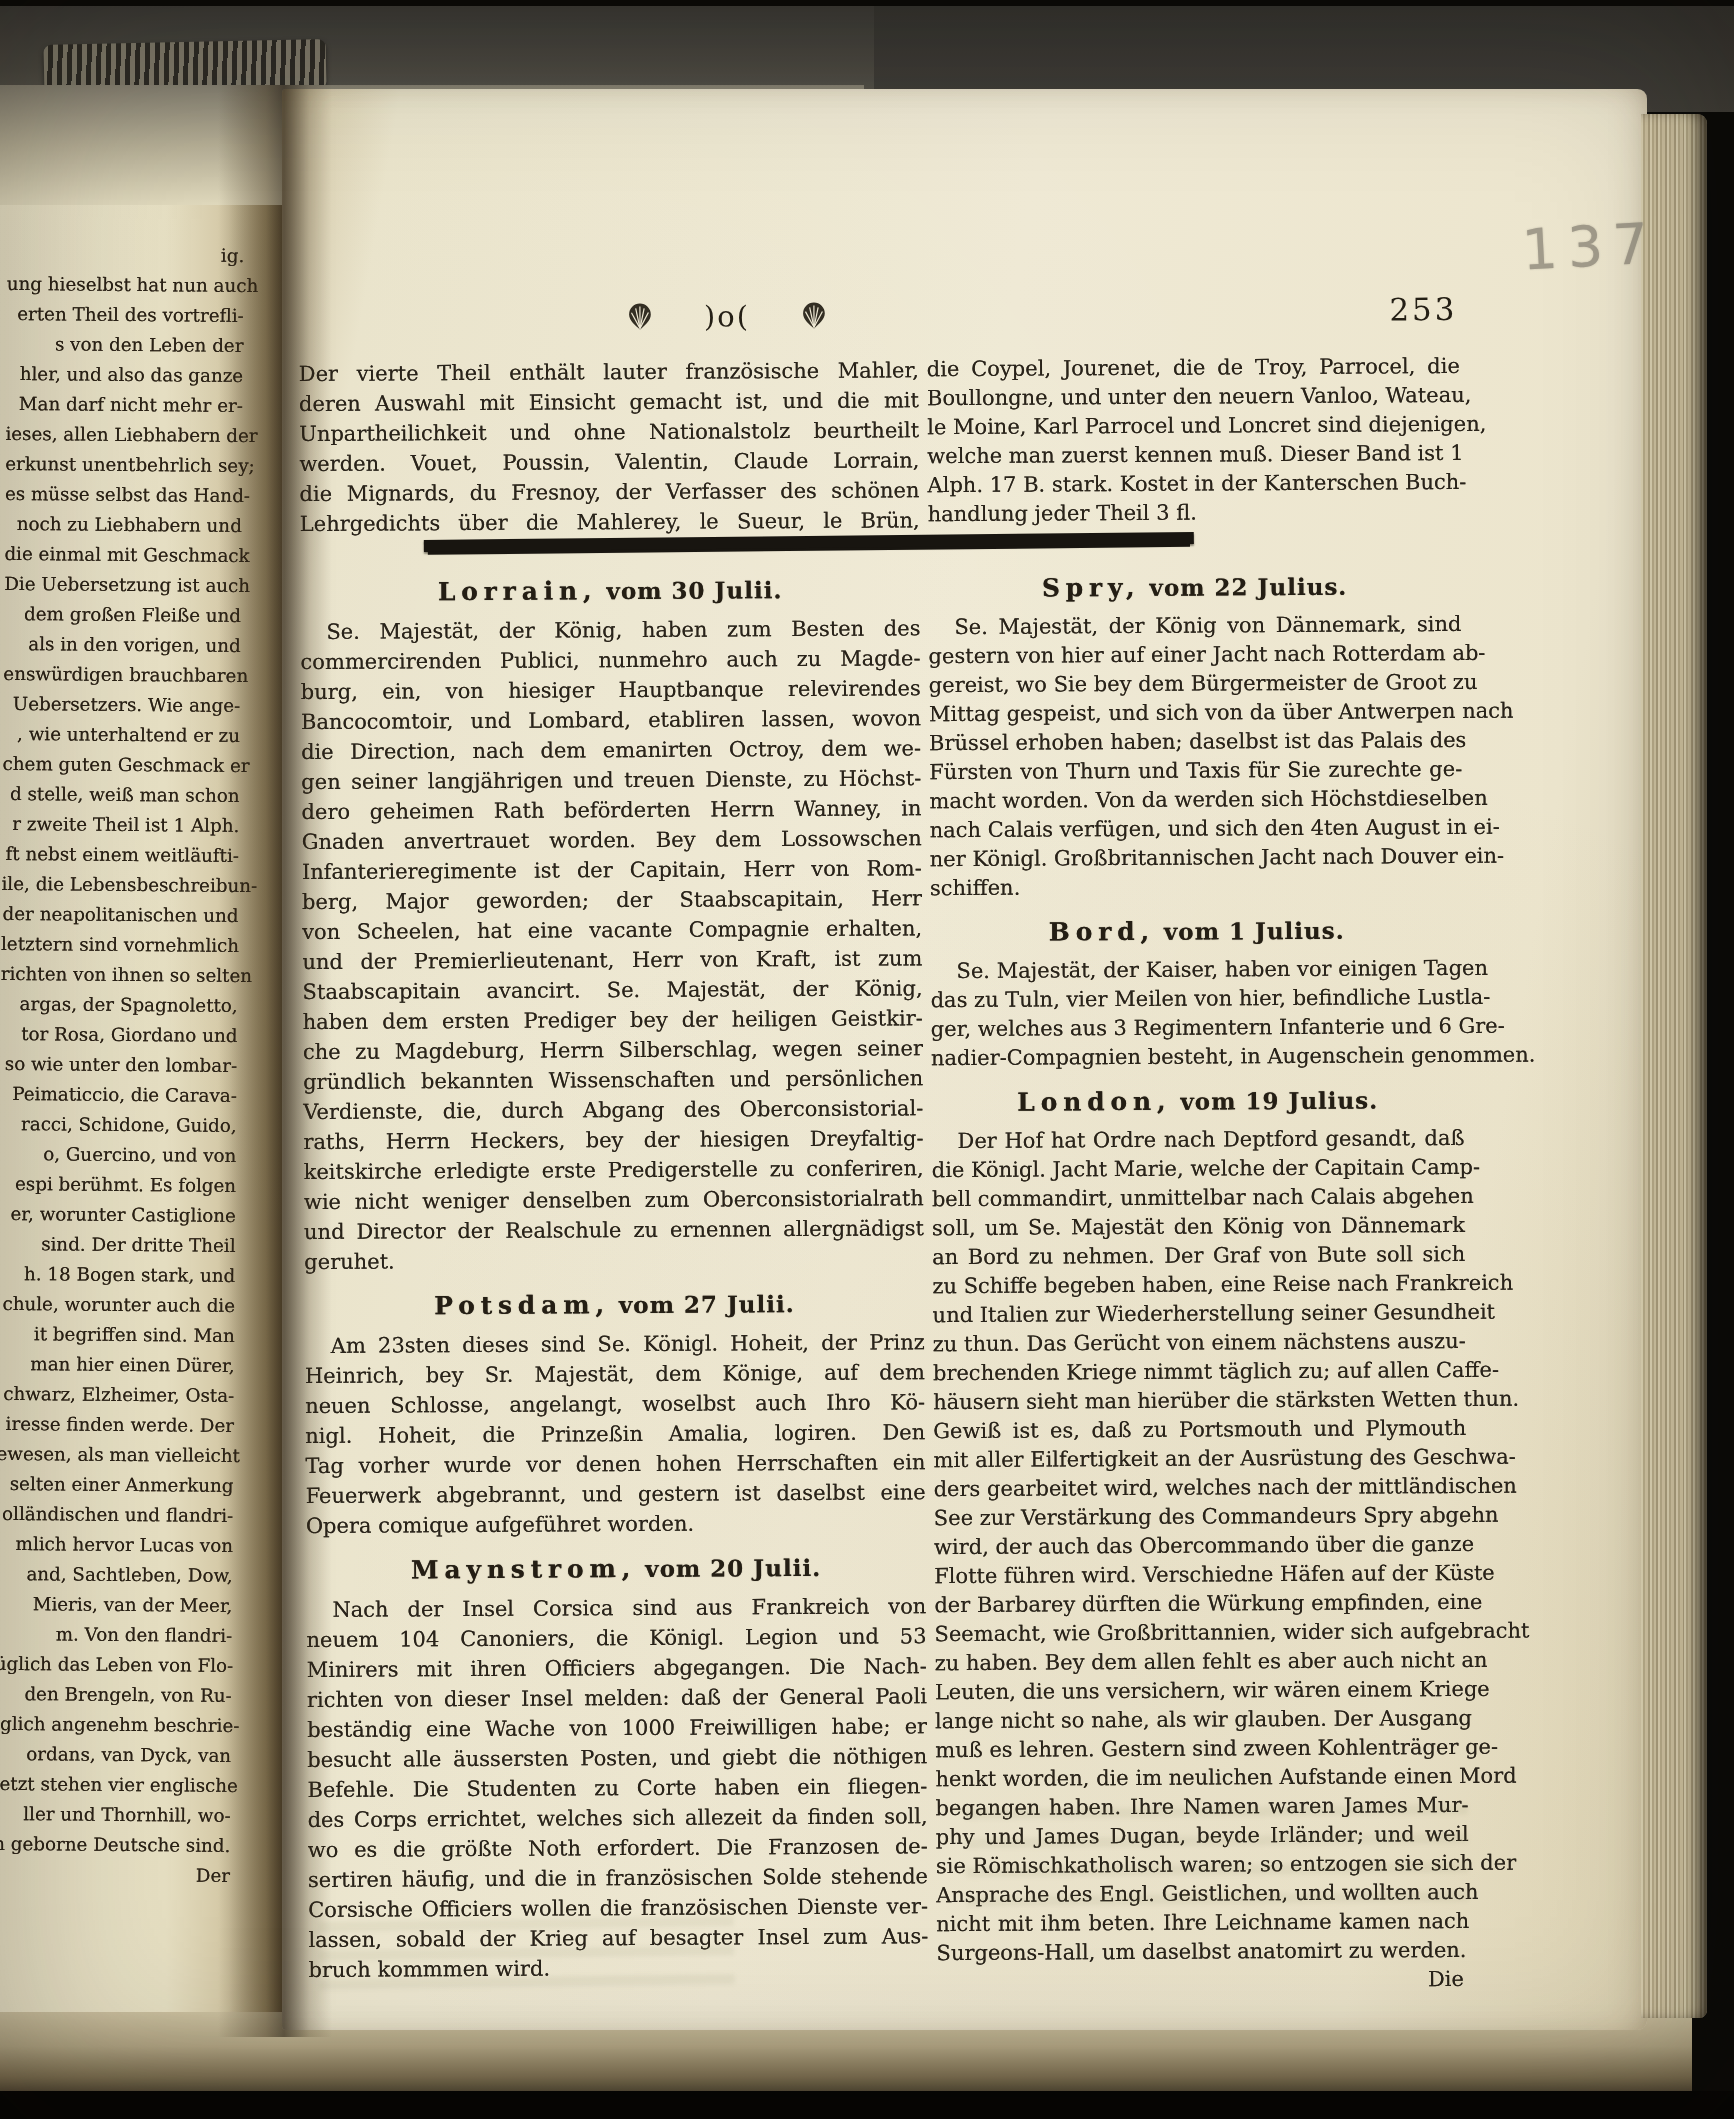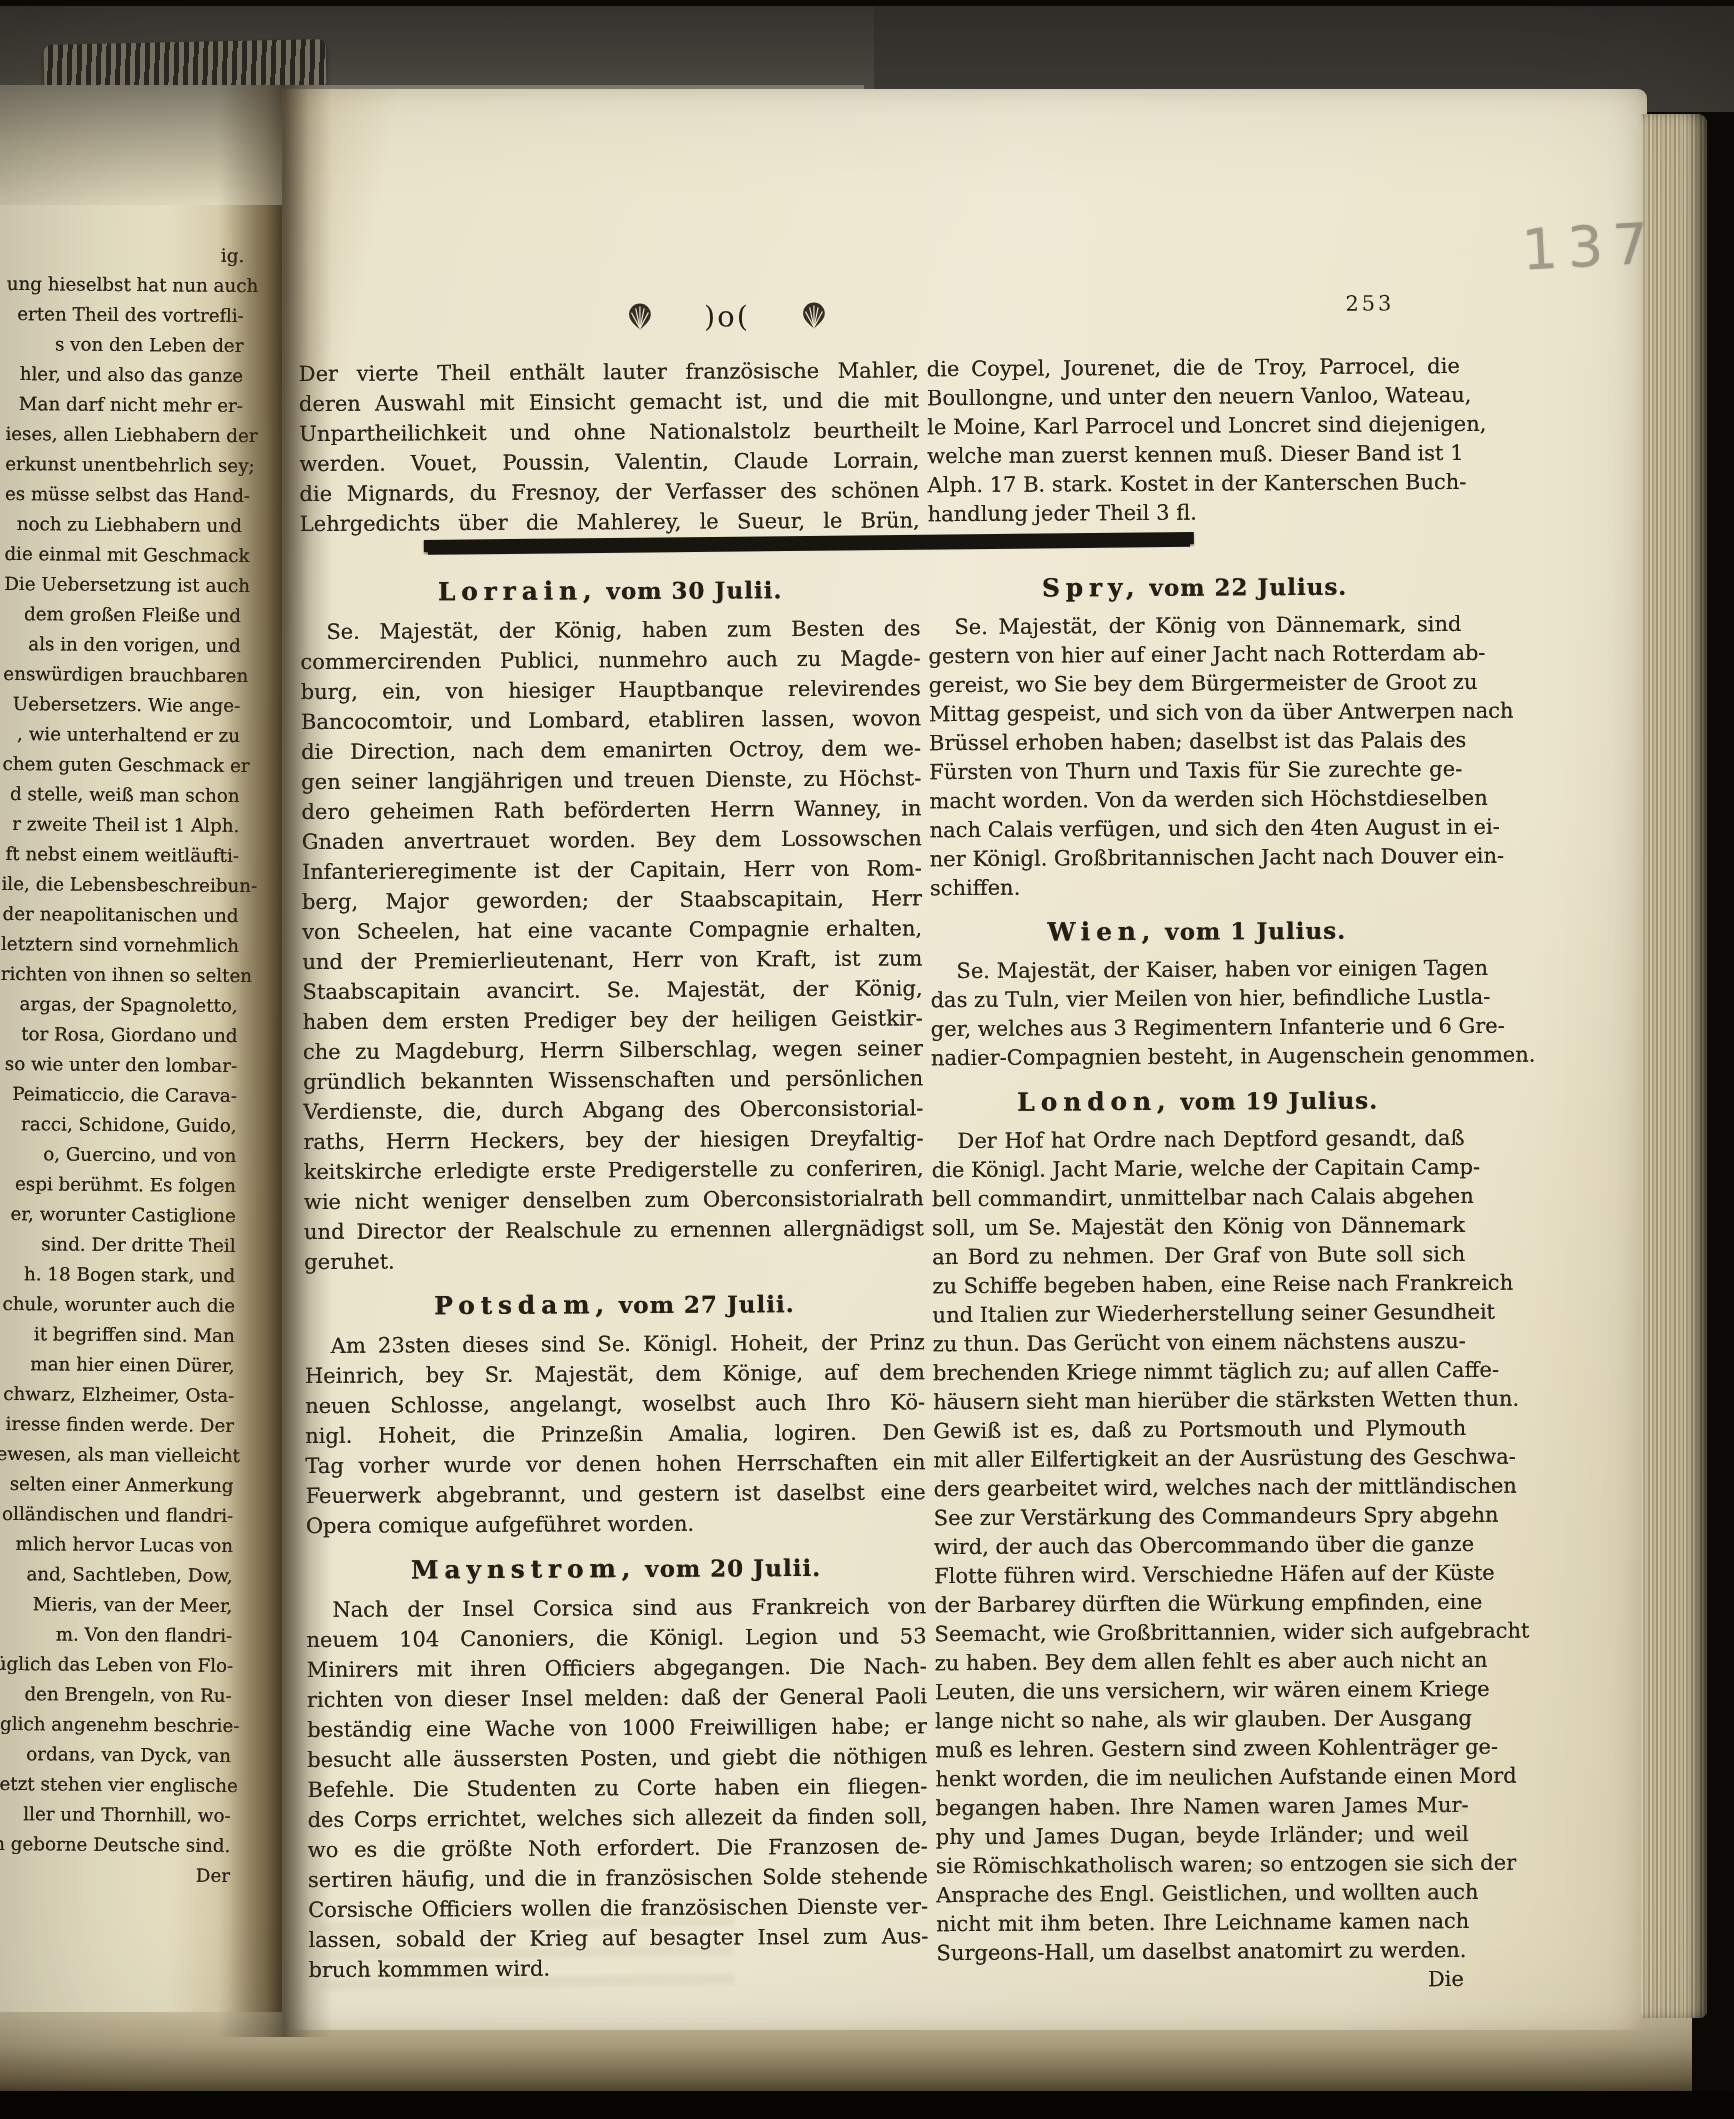--- a/index.html
+++ b/index.html
@@ -49,21 +49,21 @@
   .left-frag{position:absolute;left:0;top:35px;width:243px;transform:rotate(.5deg);}
   .left-frag .line{font-size:18.3px;line-height:30px;white-space:nowrap;text-align:right;
     padding-right:3.9px;color:#2b2217;text-shadow:0 0 0.6px rgba(43,32,18,.8);}
 
   
   .rp-inner{position:absolute;inset:0;transform:rotate(-.35deg);}
   .ornament-row{position:absolute;left:348px;top:209px;width:203px;display:flex;
     align-items:center;justify-content:space-between;}
   .printers-mark{font-size:29px;letter-spacing:1.9px;color:#241f15;}
   .shell{width:29px;height:29px;display:block;opacity:.92;}
-  .page-number{position:absolute;left:1068px;top:205px;font-size:21px;letter-spacing:2.9px;color:#241f15;}
+  .page-number{position:absolute;left:1112px;top:205px;font-size:31px;letter-spacing:2.9px;color:#241f15;}
 
   .line{font-size:21px;line-height:30px;text-align:justify;text-align-last:justify;
     white-space:nowrap;color:#29231a;text-shadow:0 0 0.6px rgba(41,35,26,.75);}
   .line.end{text-align-last:left;}
   .line.first{text-indent:26px;}
   .line.catch{text-align-last:right;padding-right:5.8px;}
 
   .intro{position:absolute;top:266px;}
   .intro-left{left:21px;width:620px;}
   .intro-right{left:649px;width:533px;}
@@ -276,21 +276,21 @@
               <div class="line">Mittag gespeist, und sich von da über Antwerpen nach</div>
               <div class="line">Brüssel erhoben haben;  daselbst ist das Palais des</div>
               <div class="line">Fürsten von Thurn und Taxis für Sie zurechte ge-</div>
               <div class="line">macht worden.  Von da werden sich Höchstdieselben</div>
               <div class="line">nach Calais verfügen, und sich den 4ten August in ei-</div>
               <div class="line">ner Königl. Großbritannischen Jacht nach Douver ein-</div>
               <div class="line end">schiffen.</div>
             </div>
           </div>
           <div class="article">
-            <h3 class="heading"><span class="place">Wien,</span><span class="date"> vom 1 Julius.</span></h3>
+            <h3 class="heading"><span class="place">Bord,</span><span class="date"> vom 1 Julius.</span></h3>
             <div class="para">
               <div class="line first">Se. Majestät, der Kaiser, haben vor einigen Tagen</div>
               <div class="line">das zu Tuln, vier Meilen von hier, befindliche Lustla-</div>
               <div class="line">ger, welches aus 3 Regimentern Infanterie und 6 Gre-</div>
               <div class="line end">nadier-Compagnien besteht, in Augenschein genommen.</div>
             </div>
           </div>
           <div class="article">
             <h3 class="heading"><span class="place">London,</span><span class="date"> vom 19 Julius.</span></h3>
             <div class="para">

